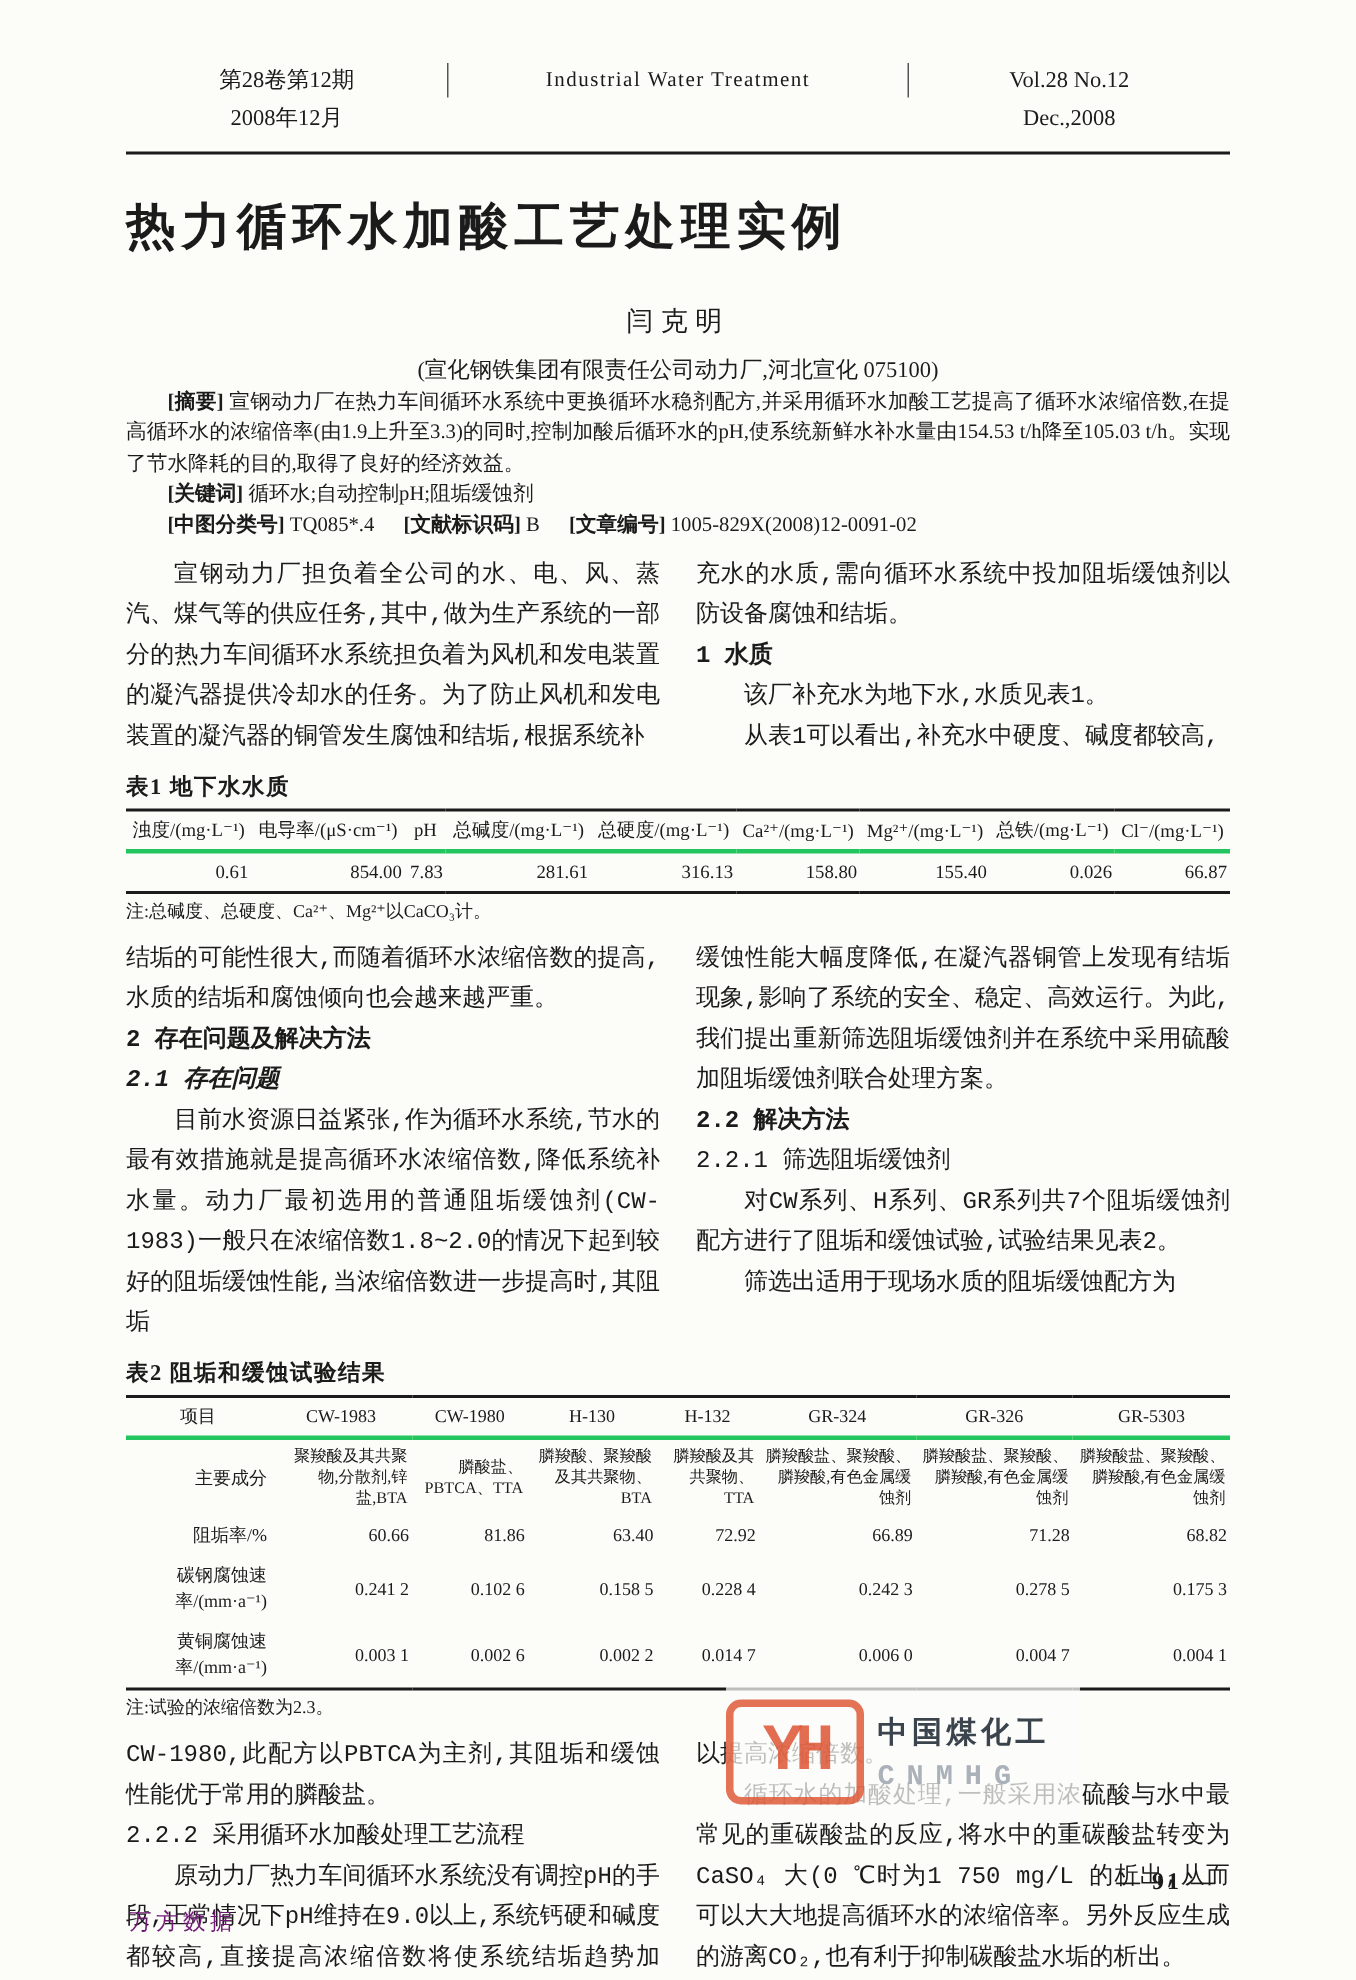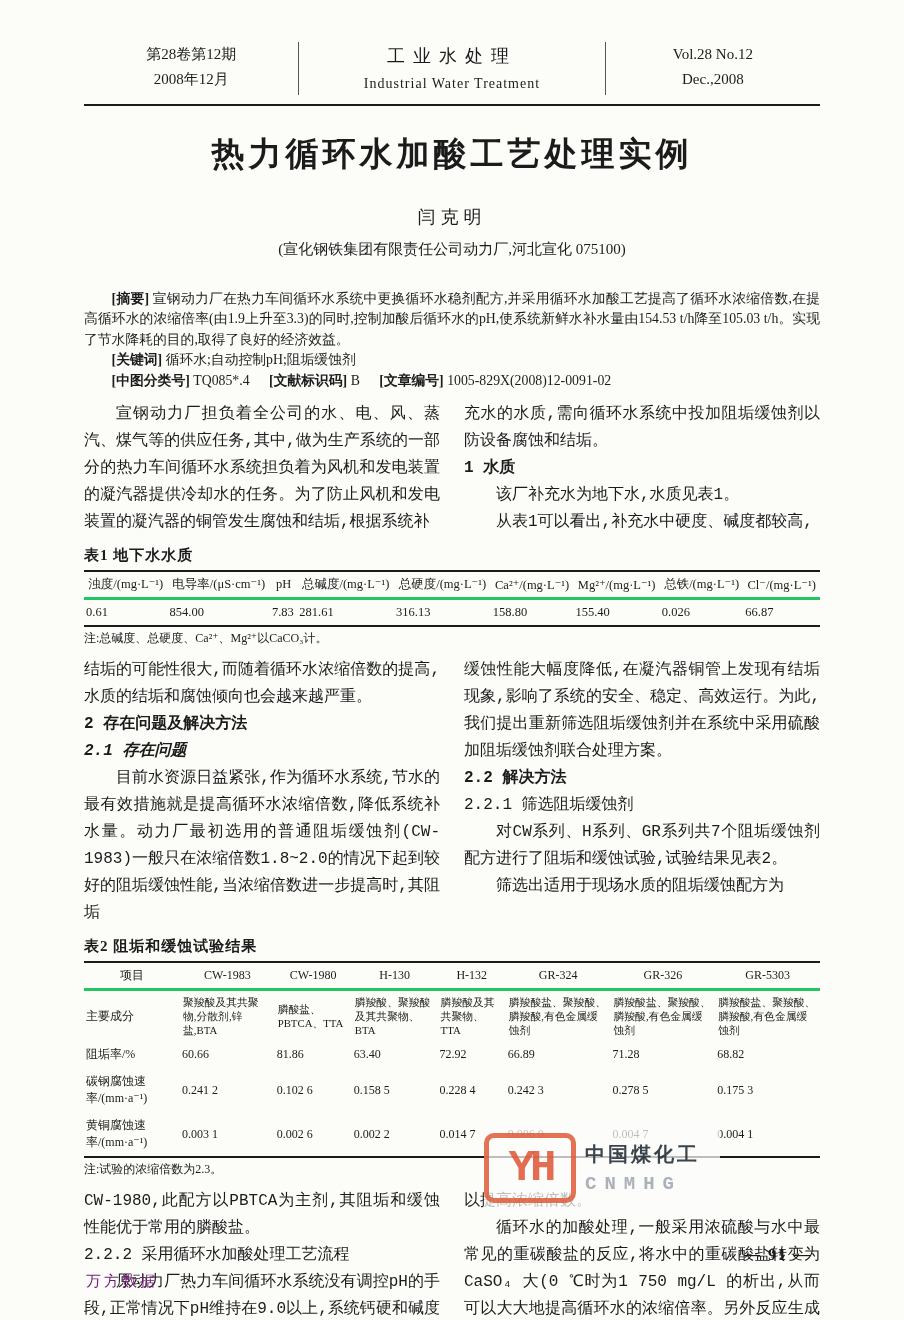--- a/index.html
+++ b/index.html
@@ -18,26 +18,26 @@
     display:flex; align-items:flex-start;
     border-bottom:2px solid #1b1b1b;
     padding-bottom:9px;
   }
   .jh-cell { flex:1; text-align:center; font-size:15px; line-height:1.65; }
   .jh-center { flex:1.35; border-left:1px solid #555; border-right:1px solid #555; padding:0 8px; }
   .jh-cn-title { font-size:18px; letter-spacing:8px; }
   .jh-en-title { font-size:14px; letter-spacing:1px; }
 
   
-  .article-title { margin-top:26px; text-align:center; font-size:33px; font-weight:700; letter-spacing:4px; }
+  .article-title { margin-top:26px; text-align:left; font-size:33px; font-weight:700; letter-spacing:4px; }
   .author { margin-top:28px; text-align:center; font-size:18px; letter-spacing:5px; }
   .affiliation { margin-top:11px; text-align:center; font-size:15px; }
 
   
-  .meta { margin-top:30px; font-size:13.8px; line-height:20.5px; text-align:justify; }
+  .meta { margin-top:2px; font-size:13.8px; line-height:20.5px; text-align:justify; }
   .meta p { text-indent:2em; }
   .meta-label { font-weight:700; }
   .clc-line .pair { margin-right:16px; }
 
   
   .two-col { display:flex; gap:24px; }
   .col { flex:1; font-size:16px; line-height:27px; text-align:justify;font-family:Liberation Mono, monospace; }
   .col p { margin:0; }
   .p-indent { text-indent:2em; }
   .h1 { font-weight:700; }
@@ -46,21 +46,21 @@
   .sec { margin-top:10px; }
 
   
   .tbl-caption { margin:10px 0 5px; font-weight:700; font-size:15px; letter-spacing:1px; }
   table.data {
     width:100%; border-collapse:collapse;
     border-top:2px solid #1b1b1b; border-bottom:2px solid #1b1b1b;
     font-size:12.5px;
   }
   table.data thead th { border-bottom:3px solid #22c55e; font-weight:400; padding:4px 2px; text-align:center; }
-  table.data td, table.data tbody th { padding:5px 2px; text-align:left; font-weight:400; vertical-align:middle; }
+  table.data td, table.data tbody th { padding:5px 2px; text-align:right; font-weight:400; vertical-align:middle; }
   .note { margin-top:3px; font-size:12px; }
   table.t2 { font-size:12px; }
   table.t2 tbody th { width:96px; font-size:12px; }
   table.t2 td.comp { font-size:10.8px; line-height:14px; padding:4px 3px; }
 
   
   .page-num { position:absolute; right:92px; top:1246px; font-size:16px; font-weight:700; letter-spacing:2px; }
   .wanfang { position:absolute; left:86px; top:1272px; font-size:15px; color:#701a75; letter-spacing:3px; }
 
   
@@ -85,21 +85,20 @@
 <body>
 
 <div class="content">
 
   <div class="journal-header">
     <div class="jh-cell">
       <div>第28卷第12期</div>
       <div>2008年12月</div>
     </div>
     <div class="jh-cell jh-center">
-      <div class="jh-cn-title">工业水处理</div>
       <div class="jh-en-title">Industrial Water Treatment</div>
     </div>
     <div class="jh-cell">
       <div>Vol.28 No.12</div>
       <div>Dec.,2008</div>
     </div>
   </div>
 
   <h1 class="article-title">热力循环水加酸工艺处理实例</h1>
   <div class="author">闫克明</div>

